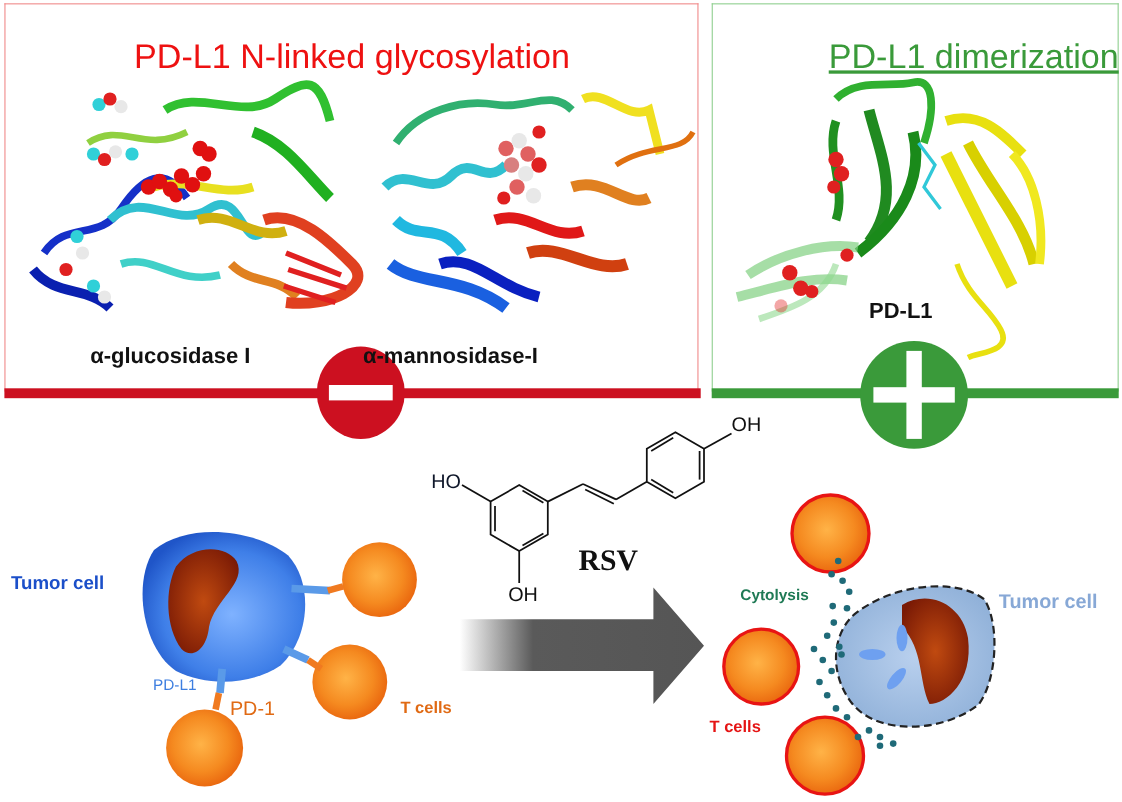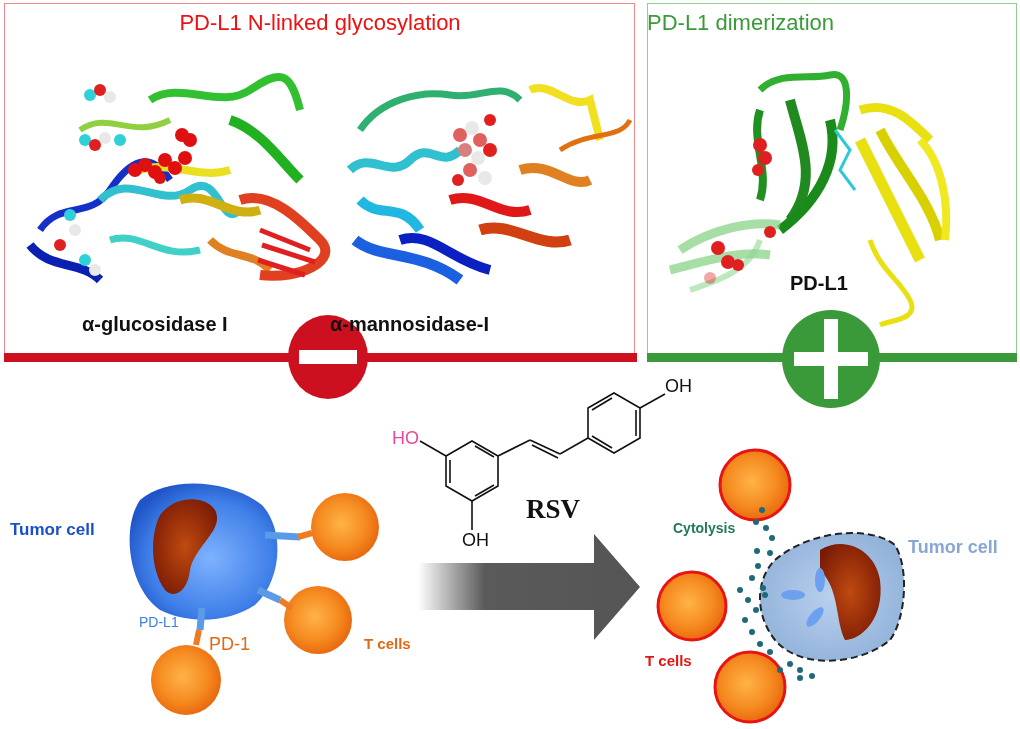--- a/index.html
+++ b/index.html
@@ -3,35 +3,35 @@
 <meta charset="utf-8">
 <style>
   html,body{margin:0;padding:0;background:#ffffff;}
   body{width:1020px;height:729px;position:relative;overflow:hidden;font-family:"Liberation Sans",sans-serif;}
   .abs{position:absolute;}
   
   #panel-left{left:4px;top:3px;width:631px;height:353px;border:1px solid #f08a8a;border-bottom:none;box-sizing:border-box;}
   #panel-left-bar{left:4px;top:353px;width:633px;height:9px;background:#cc1020;}
   #panel-right{left:647px;top:3px;width:370px;height:353px;border:1px solid #8fcf8f;border-bottom:none;box-sizing:border-box;}
   #panel-right-bar{left:647px;top:353px;width:370px;height:9px;background:#3a9a3a;}
-  .title{font-size:22px;white-space:nowrap;}
+  .title{font-size:31px;white-space:nowrap;margin-top:24px;}
   #title-left{left:0;width:640px;top:10px;text-align:center;color:#ee1111;}
-  #title-right{left:647px;width:370px;top:10px;text-align:left;color:#3a9a3a;}
+  #title-right{left:647px;width:370px;top:10px;text-align:right;color:#3a9a3a;text-decoration:underline;}
   .plabel{font-weight:bold;font-size:20px;color:#111;white-space:nowrap;}
   #label-glu{left:82px;top:313px;}
   #label-man{left:330px;top:313px;}
   #label-pdl1{left:790px;top:272px;}
   
   .txt{white-space:nowrap;}
   #tumor-left{left:10px;top:520px;color:#1b4fc9;font-weight:bold;font-size:17px;}
   #pdl1-small{left:139px;top:614px;color:#3d7ee0;font-size:14px;}
   #pd1-small{left:209px;top:634px;color:#e06a14;font-size:18px;}
   #tcells-left{left:364px;top:635px;color:#e06a14;font-weight:bold;font-size:15px;}
   #rsv{left:526px;top:494px;color:#111;font-weight:bold;font-size:27px;font-family:Liberation Serif, serif;}
-  #cytolysis{left:673px;top:520px;color:#1f7a55;font-weight:bold;font-size:14px;}
+  #cytolysis{left:673px;top:532px;color:#1f7a55;font-weight:bold;font-size:14px;}
   #tumor-right{left:908px;top:537px;color:#87a8d6;font-weight:bold;font-size:18px;}
   #tcells-right{left:645px;top:652px;color:#e51414;font-weight:bold;font-size:15px;}
   svg{position:absolute;left:0;top:0;}
 </style>
 </head>
 <body>
 
 <div id="panel-left" class="abs"></div>
 <div id="panel-left-bar" class="abs"></div>
 <div id="panel-right" class="abs"></div>
@@ -249,21 +249,21 @@
     <circle cx="765" cy="595" r="3"></circle>
       <circle cx="763" cy="588" r="3"></circle>
   </g>
 </svg>
 
 <div id="label-glu" class="abs plabel">α-glucosidase I</div>
 <div id="label-man" class="abs plabel">α-mannosidase-I</div>
 <div id="label-pdl1" class="abs plabel">PD-L1</div>
 
 <div class="abs txt" style="left:665px;top:376px;font-size:18px;color:#111;">OH</div>
-<div class="abs txt" style="left:392px;top:428px;font-size:18px;color:#ec4899;">HO</div>
+<div class="abs txt" style="left:392px;top:428px;font-size:18px;color:#0f172a;">HO</div>
 <div class="abs txt" style="left:462px;top:530px;font-size:18px;color:#111;">OH</div>
 <div id="rsv" class="abs txt">RSV</div>
 
 <div id="tumor-left" class="abs txt">Tumor cell</div>
 <div id="pdl1-small" class="abs txt">PD-L1</div>
 <div id="pd1-small" class="abs txt">PD-1</div>
 <div id="tcells-left" class="abs txt">T cells</div>
 
 <div id="cytolysis" class="abs txt">Cytolysis</div>
 <div id="tumor-right" class="abs txt">Tumor cell</div>

